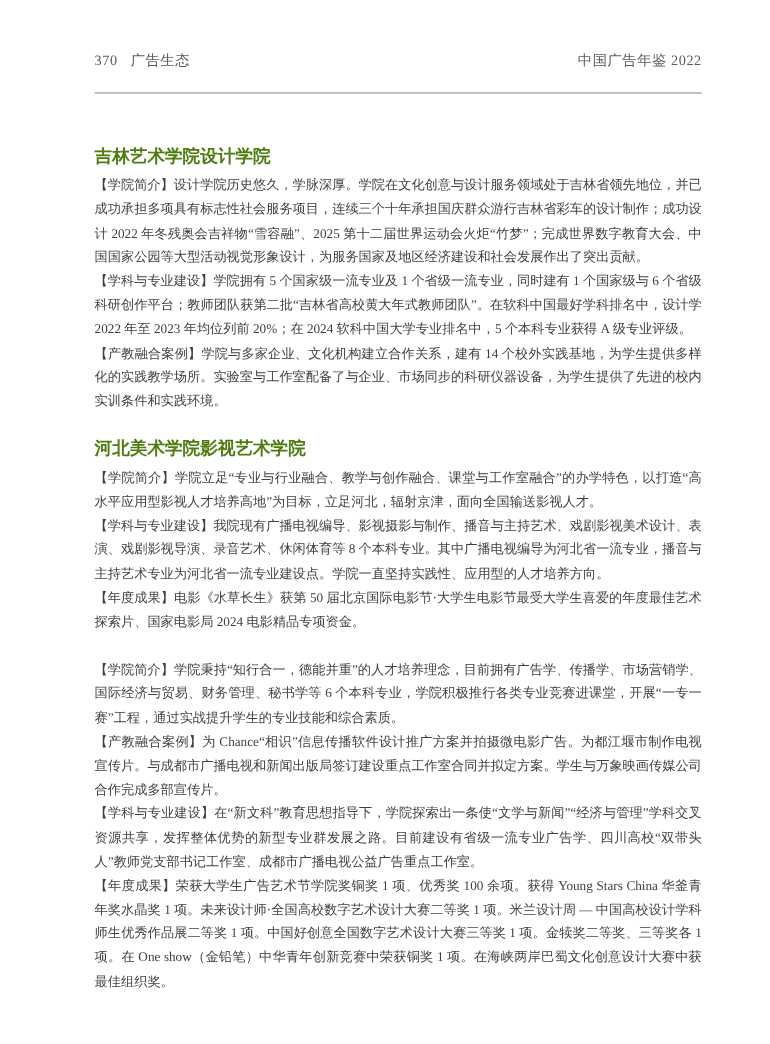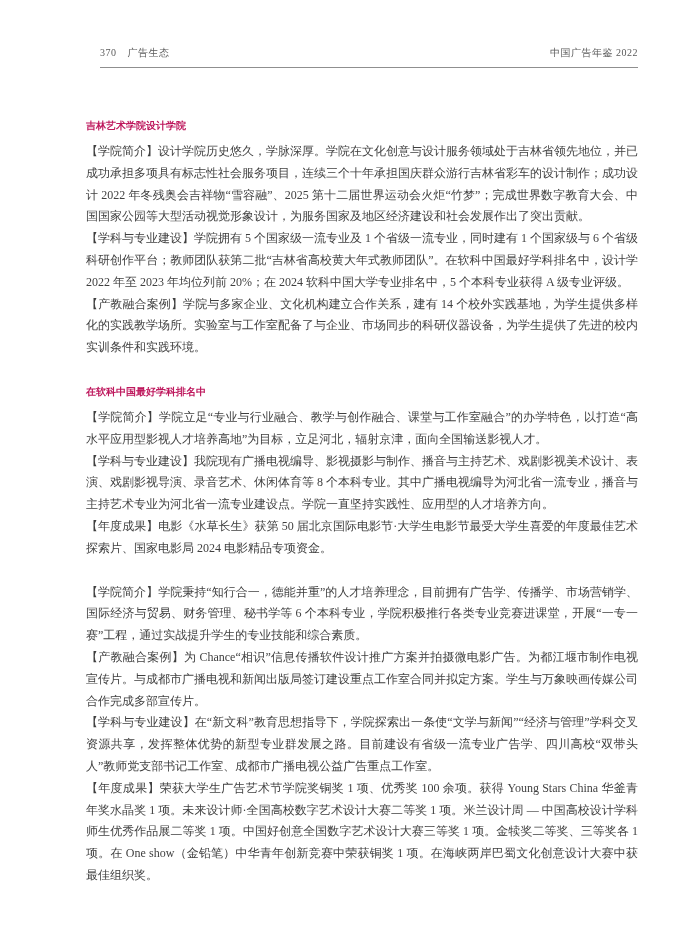--- a/index.html
+++ b/index.html
@@ -16,35 +16,34 @@
     box-sizing: border-box;
     padding: 46px 62px 0 86px;
     font-family: "Liberation Serif", "DejaVu Serif", serif;
     color: #3d3d3d;
     overflow: hidden;
   }
   .running-header {
     display: flex;
     justify-content: space-between;
     align-items: flex-end;
-    font-size: 10px;
+    font-size: 13px;
     color: #5a5a5a;
     border-bottom: 1px solid #8f8f8f;
-    padding-bottom: 7px;
+    padding-bottom: 20px;
     letter-spacing: 0.5px;
-    margin-left: 14px;
   }
   .running-header .left-group span { margin-right: 8px; }
   .running-header .left-group span:last-child { margin-right: 0; }
   .section { margin-top: 22px; }
   .section.first { margin-top: 47px; }
   .section-title {
-    font-size: 10px;
+    font-size: 16px;
     font-weight: bold;
-    color: #be185d;
+    color: #4d7c0f;
     margin: 0 0 4px 0;
     line-height: 22px;
   }
   .para {
     margin: 0;
     font-size: 12px;
     line-height: 21.8px;
     text-align: justify;
     color: #3f3f3f;
   }
@@ -66,21 +65,21 @@
   </div>
 
   <div class="section first">
     <h2 class="section-title">吉林艺术学院设计学院</h2>
     <p class="para"><span class="label">【学院简介】</span><span>设计学院历史悠久，学脉深厚。学院在文化创意与设计服务领域处于吉林省领先地位，并已成功承担多项具有标志性社会服务项目，连续三个十年承担国庆群众游行吉林省彩车的设计制作；成功设计 2022 年冬残奥会吉祥物“雪容融”、2025 第十二届世界运动会火炬“竹梦”；完成世界数字教育大会、中国国家公园等大型活动视觉形象设计，为服务国家及地区经济建设和社会发展作出了突出贡献。</span></p>
     <p class="para"><span class="label">【学科与专业建设】</span><span>学院拥有 5 个国家级一流专业及 1 个省级一流专业，同时建有 1 个国家级与 6 个省级科研创作平台；教师团队获第二批“吉林省高校黄大年式教师团队”。在软科中国最好学科排名中，设计学 2022 年至 2023 年均位列前 20%；在 2024 软科中国大学专业排名中，5 个本科专业获得 A 级专业评级。</span></p>
     <p class="para"><span class="label">【产教融合案例】</span><span>学院与多家企业、文化机构建立合作关系，建有 14 个校外实践基地，为学生提供多样化的实践教学场所。实验室与工作室配备了与企业、市场同步的科研仪器设备，为学生提供了先进的校内实训条件和实践环境。</span></p>
   </div>
 
   <div class="section">
-    <h2 class="section-title">在软科中国最好学科排名中</h2>
+    <h2 class="section-title">河北美术学院影视艺术学院</h2>
     <p class="para"><span class="label">【学院简介】</span><span>学院立足“专业与行业融合、教学与创作融合、课堂与工作室融合”的办学特色，以打造“高水平应用型影视人才培养高地”为目标，立足河北，辐射京津，面向全国输送影视人才。</span></p>
     <p class="para"><span class="label">【学科与专业建设】</span><span>我院现有广播电视编导、影视摄影与制作、播音与主持艺术、戏剧影视美术设计、表演、戏剧影视导演、录音艺术、休闲体育等 8 个本科专业。其中广播电视编导为河北省一流专业，播音与主持艺术专业为河北省一流专业建设点。学院一直坚持实践性、应用型的人才培养方向。</span></p>
     <p class="para"><span class="label">【年度成果】</span><span>电影《水草长生》获第 50 届北京国际电影节·大学生电影节最受大学生喜爱的年度最佳艺术探索片、国家电影局 2024 电影精品专项资金。</span></p>
   </div>
 
   <div class="section">
     <p class="para"><span class="label">【学院简介】</span><span>学院秉持“知行合一，德能并重”的人才培养理念，目前拥有广告学、传播学、市场营销学、国际经济与贸易、财务管理、秘书学等 6 个本科专业，学院积极推行各类专业竞赛进课堂，开展“一专一赛”工程，通过实战提升学生的专业技能和综合素质。</span></p>
     <p class="para"><span class="label">【产教融合案例】</span><span>为 Chance“相识”信息传播软件设计推广方案并拍摄微电影广告。为都江堰市制作电视宣传片。与成都市广播电视和新闻出版局签订建设重点工作室合同并拟定方案。学生与万象映画传媒公司合作完成多部宣传片。</span></p>
     <p class="para"><span class="label">【学科与专业建设】</span><span>在“新文科”教育思想指导下，学院探索出一条使“文学与新闻”“经济与管理”学科交叉资源共享，发挥整体优势的新型专业群发展之路。目前建设有省级一流专业广告学、四川高校“双带头人”教师党支部书记工作室、成都市广播电视公益广告重点工作室。</span></p>
     <p class="para"><span class="label">【年度成果】</span><span>荣获大学生广告艺术节学院奖铜奖 1 项、优秀奖 100 余项。获得 Young Stars China 华釜青年奖水晶奖 1 项。未来设计师·全国高校数字艺术设计大赛二等奖 1 项。米兰设计周 — 中国高校设计学科师生优秀作品展二等奖 1 项。中国好创意全国数字艺术设计大赛三等奖 1 项。金犊奖二等奖、三等奖各 1 项。在 One show（金铅笔）中华青年创新竞赛中荣获铜奖 1 项。在海峡两岸巴蜀文化创意设计大赛中获最佳组织奖。</span></p>

